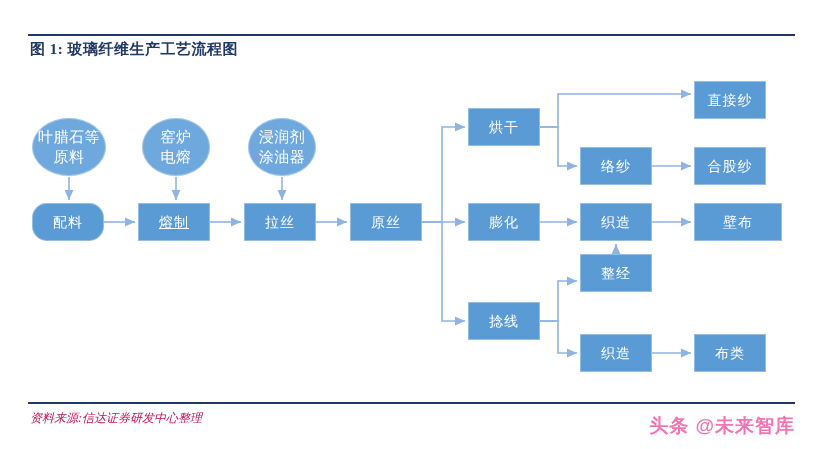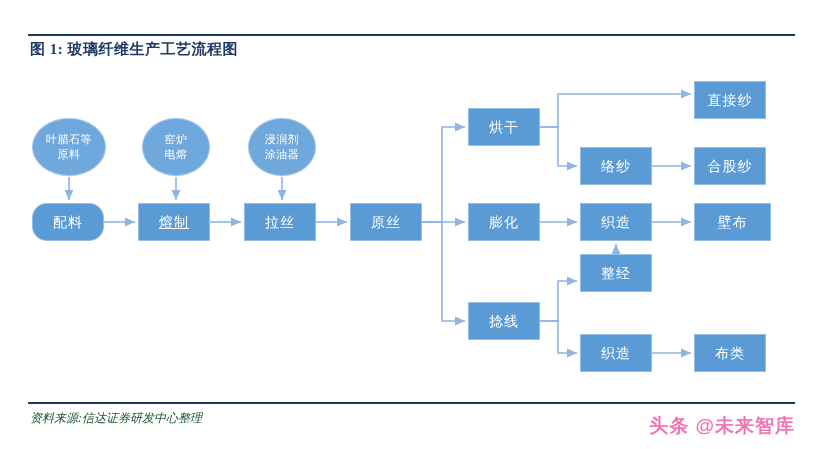--- a/index.html
+++ b/index.html
@@ -42,21 +42,21 @@
     top: 402px;
     width: 767px;
     height: 2px;
     background: #1F3864;
   }
   .source {
     position: absolute;
     left: 30px;
     top: 410px;
     font-size: 12px;
-    color: #14532d;
+    color: #be185d;
     font-style: italic;
     font-family: "Liberation Serif", "DejaVu Serif", serif;
     white-space: nowrap;
   }
   .watermark {
     position: absolute;
     right: 28px;
     top: 413px;
     font-size: 19px;
     font-weight: bold;
@@ -83,21 +83,21 @@
     justify-content: center;
     text-align: center;
     font-size: 14px;
     line-height: 1.15;
     letter-spacing: 1px;
     box-shadow: 0 0 0 1px rgba(255,255,255,0.35) inset;
   }
   .node.ellipse {
     border-radius: 50%;
     background: #6FA8DC;
-    font-size: 11px;
+    font-size: 15px;
     letter-spacing: 0.5px;
     line-height: 1.35;
   }
   svg.links {
     position: absolute;
     left: 0;
     top: 0;
     width: 823px;
     height: 360px;
     pointer-events: none;
@@ -168,21 +168,21 @@
     <div class="node" style="left:468px;top:163px;width:72px;height:38px;">膨化</div>
     <div class="node" style="left:468px;top:262px;width:72px;height:38px;text-align:center;">捻线</div>
 
     <div class="node" style="left:580px;top:107px;width:72px;height:38px;">络纱</div>
     <div class="node" style="left:580px;top:163px;width:72px;height:38px;">织造</div>
     <div class="node" style="left:580px;top:214px;width:72px;height:38px;">整经</div>
     <div class="node" style="left:580px;top:294px;width:72px;height:38px;">织造</div>
 
     <div class="node" style="left:694px;top:35px;width:72px;height:38px;margin-top:6px;">直接纱</div>
     <div class="node" style="left:694px;top:107px;width:72px;height:38px;">合股纱</div>
-    <div class="node" style="left:694px;top:163px;width:77px;height:38px;">壁布</div>
+    <div class="node" style="left:694px;top:163px;width:88px;height:38px;">壁布</div>
     <div class="node" style="left:694px;top:294px;width:72px;height:38px;">布类</div>
   </div>
 
   <div class="rule-bottom"></div>
   <div class="source">资料来源:信达证券研发中心整理</div>
   <div class="watermark">头条 @未来智库</div>
 
 </div>
 
 </body></html>

